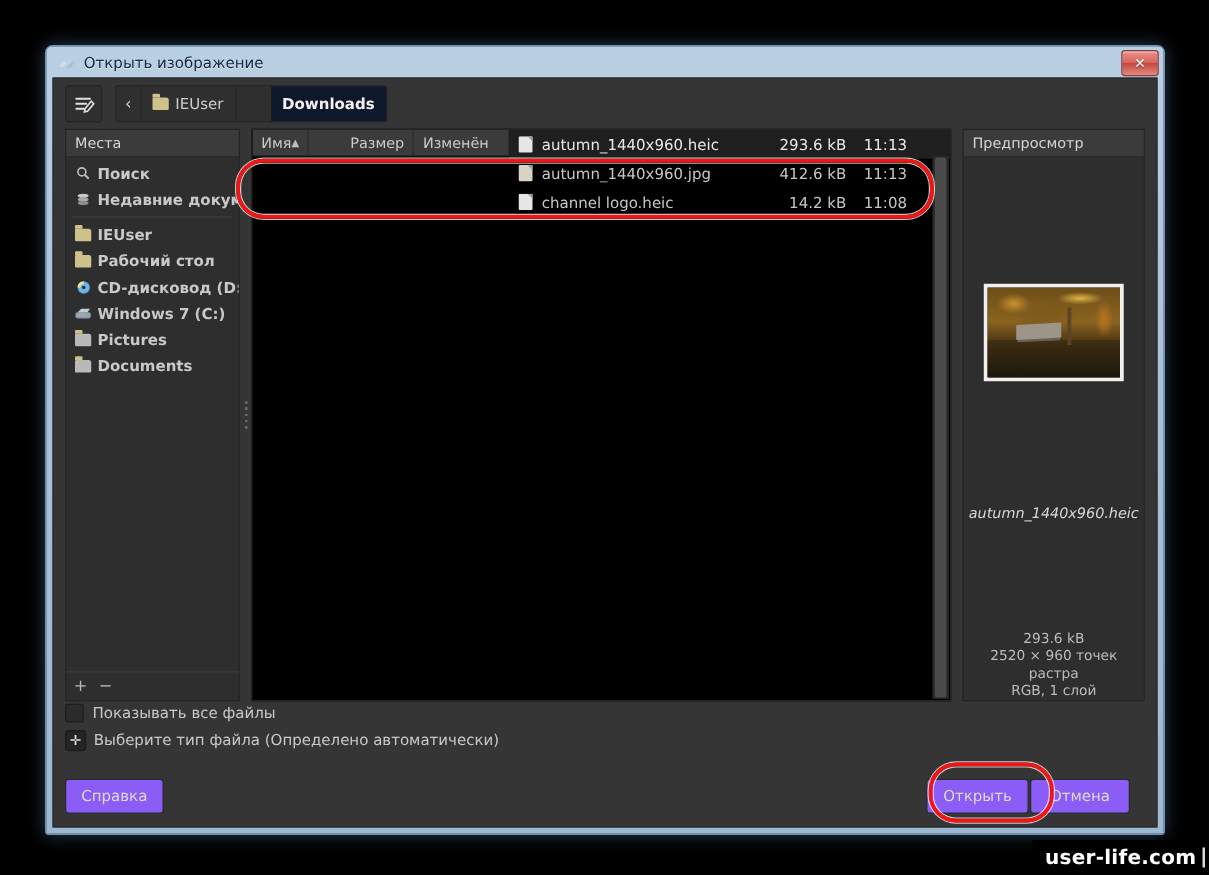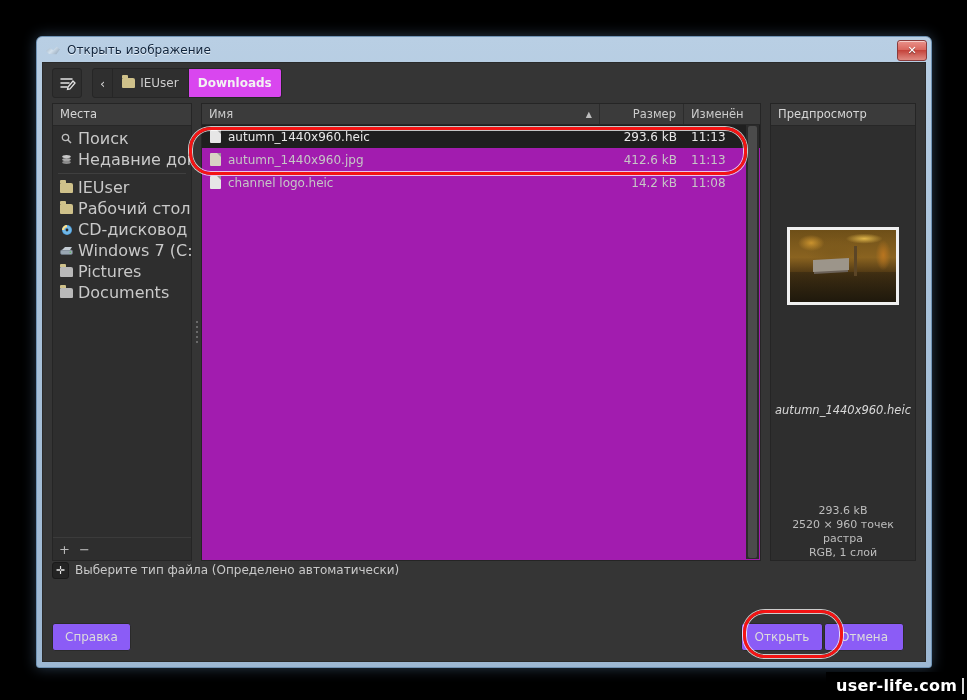--- a/index.html
+++ b/index.html
@@ -139,23 +139,24 @@
     align-items: center;
     padding: 0 9px;
     color: #cdcdcd;
     font-size: 12px;
     cursor: pointer;
     border-right: 1px solid #262626;
     white-space: nowrap;
   }
   .path-seg:last-child { border-right: none; }
   .path-seg.active {
-    background: #d946ef;
+    background: #0f172a;
     color: #f2f2f2;
     font-weight: bold;
+    margin-left: 28px;
   }
   .path-seg.back { padding: 0 7px; font-size: 13px; color: #d5d5d5; }
   .folder-ico {
     width: 13px; height: 10px;
     margin-right: 5px;
     background: #cfc18a;
     border-radius: 1px 2px 1px 1px;
     position: relative;
     flex: 0 0 auto;
   }
@@ -201,24 +202,25 @@
     flex: 1 1 auto;
     overflow: hidden;
     padding-top: 2px;
   }
   .place {
     height: 21px;
     display: flex;
     align-items: center;
     padding: 0 6px;
     color: #c9c9c9;
-    font-size: 16px;
+    font-size: 12px;
     cursor: pointer;
     white-space: nowrap;
     overflow: hidden;
+    font-weight: bold;
   }
   .place .pico {
     width: 15px;
     flex: 0 0 15px;
     margin-right: 4px;
     display: flex;
     align-items: center;
     justify-content: center;
     font-size: 11px;
   }
@@ -253,25 +255,25 @@
   .splitter i {
     display: block;
     width: 2px;
     height: 22px;
     background: repeating-linear-gradient(to bottom, #6a6a6a 0 2px, transparent 2px 5px);
   }
 
   
   .filepane {
     flex: 1 1 auto;
-    background: #a21caf;
+    background: #000000;
     border: 1px solid #252525;
     box-sizing: border-box;
     display: flex;
-    flex-direction: column;
+    flex-direction: row;
     position: relative;
     overflow: hidden;
   }
   .fl-head {
     height: 20px;
     display: flex;
     background: #3b3b3b;
     border-bottom: 1px solid #272727;
     color: #cbcbcb;
     font-size: 11.5px;
@@ -708,20 +710,24 @@
             <div>293.6 kB</div>
             <div>2520 × 960 точек растра</div>
             <div>RGB, 1 слой</div>
           </div>
         </div>
 
       </div>
 
       <div class="opts">
         <div class="optrow">
+          <span class="chk"></span>
+          <span>Показывать все файлы</span>
+        </div>
+        <div class="optrow">
           <span class="expander">✛</span>
           <span>Выберите тип файла (Определено автоматически)</span>
         </div>
       </div>
 
       <div class="actions">
         <div class="btn" id="help-btn">Справка</div>
         <div class="btn" id="open-btn">Открыть</div>
         <div class="btn" id="cancel-btn">Отмена</div>
       </div>

